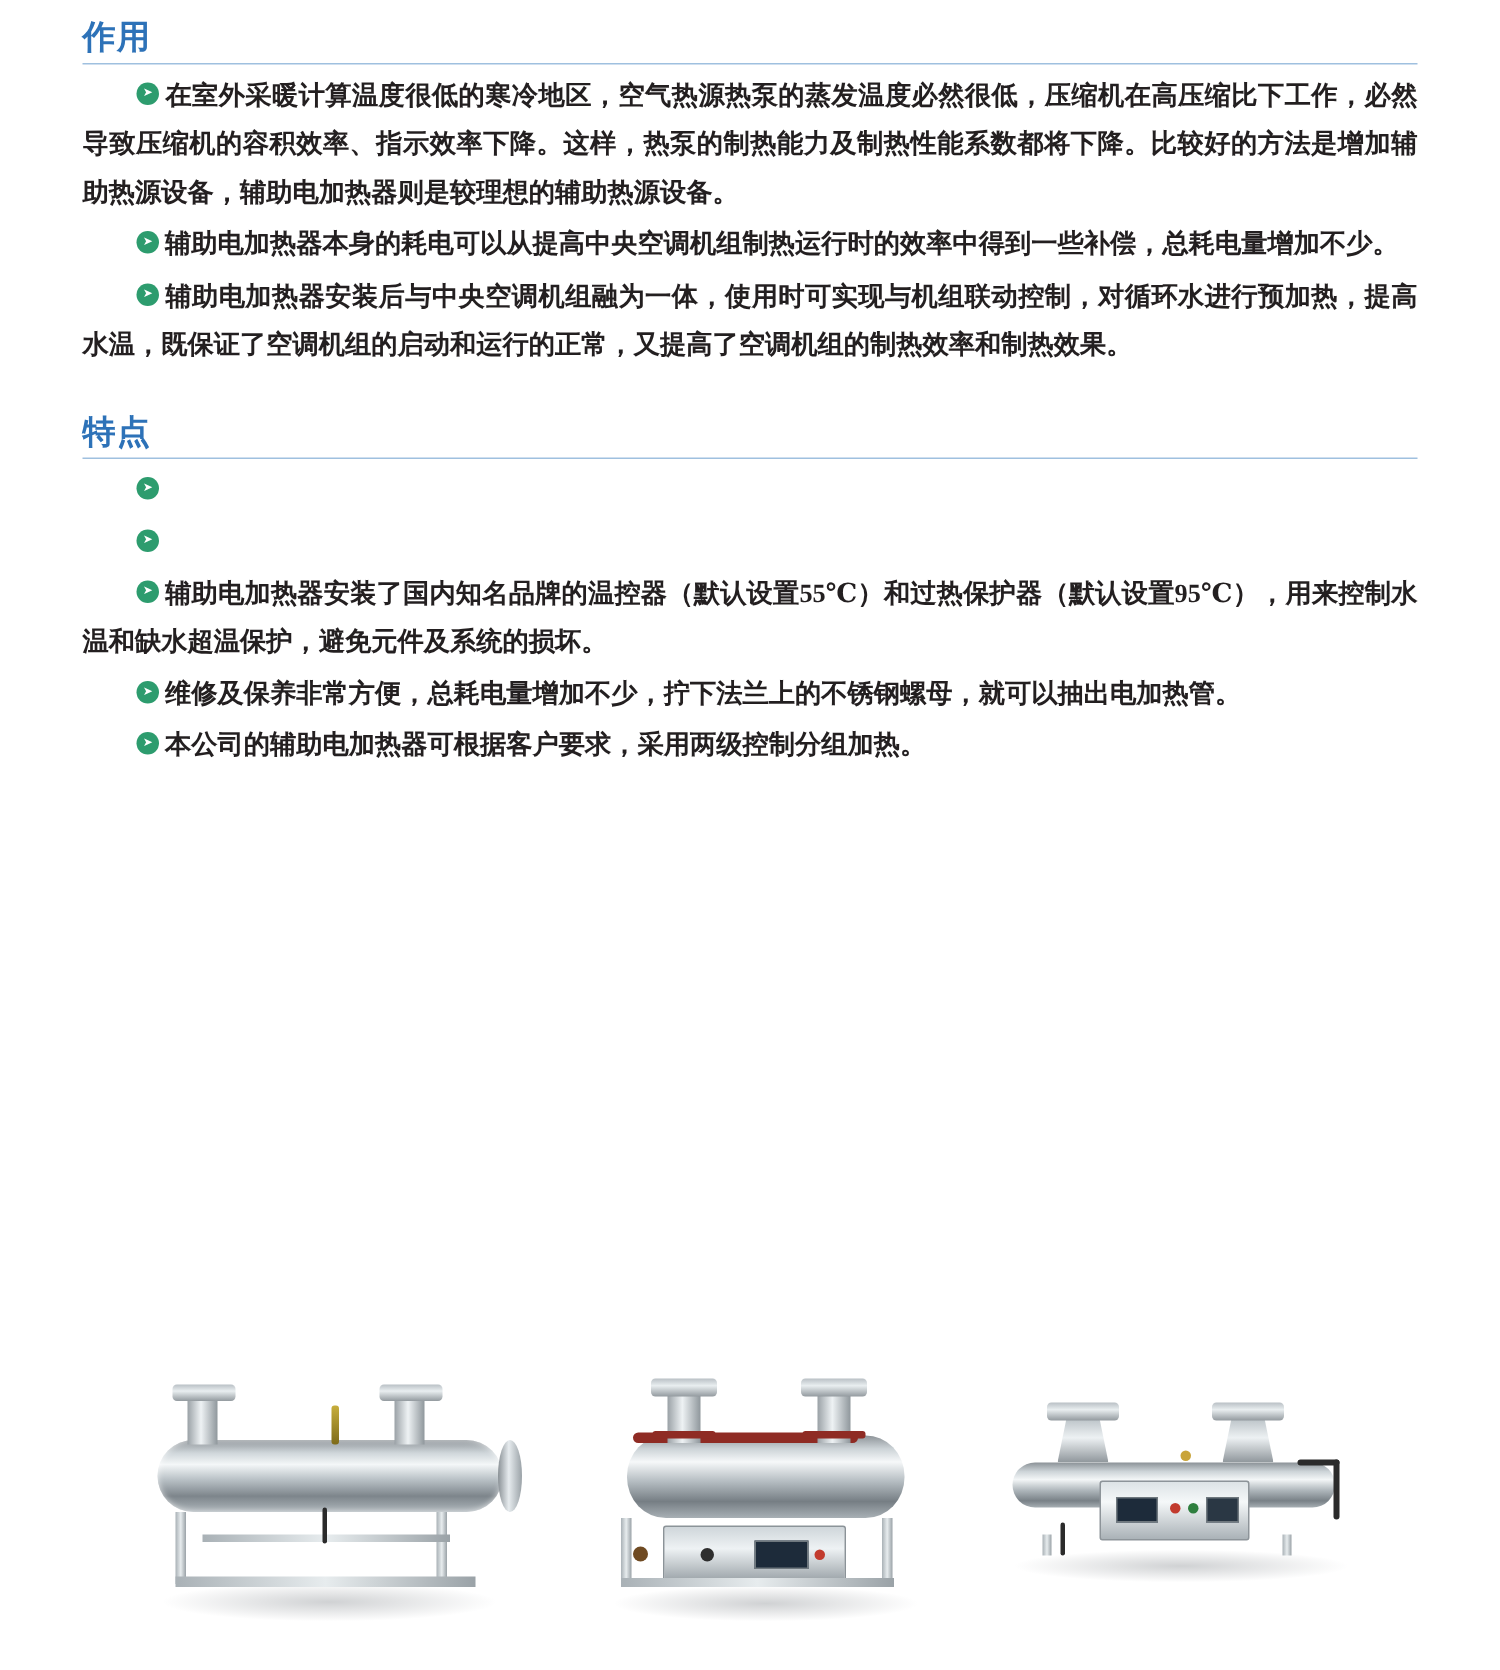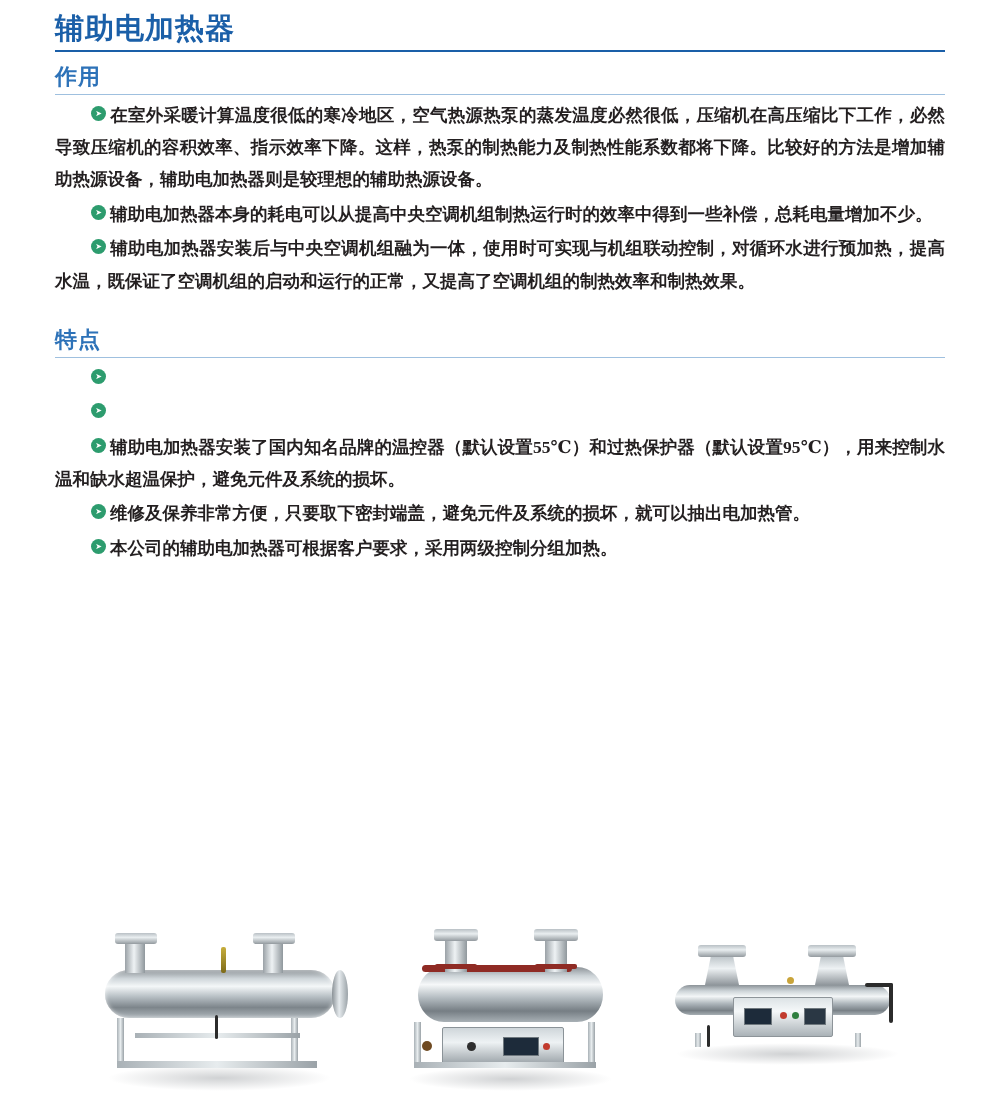--- a/index.html
+++ b/index.html
@@ -198,44 +198,40 @@
   .shadow {
     position: absolute;
     background: radial-gradient(ellipse at center, rgba(120,125,130,.35) 0%, rgba(255,255,255,0) 70%);
   }
 </style>
 </head>
 <body>
 
 <div class="page">
 
-  <div class="title-wrap">
-    <div class="doc-title">辅助电加热器</div>
-    <div class="title-rule"></div>
-  </div>
 
   <div class="section">
     <div class="section-head">作用</div>
     <div class="section-rule"></div>
 
     <p class="para"><span class="bullet"></span><span>在室外采暖计算温度很低的寒冷地区，空气热源热泵的蒸发温度必然很低，压缩机在高压缩比下工作，必然导致压缩机的容积效率、指示效率下降。这样，热泵的制热能力及制热性能系数都将下降。比较好的方法是增加辅助热源设备，辅助电加热器则是较理想的辅助热源设备。</span></p>
     <p class="para"><span class="bullet"></span><span>辅助电加热器本身的耗电可以从提高中央空调机组制热运行时的效率中得到一些补偿，总耗电量增加不少。</span></p>
     <p class="para"><span class="bullet"></span><span>辅助电加热器安装后与中央空调机组融为一体，使用时可实现与机组联动控制，对循环水进行预加热，提高水温，既保证了空调机组的启动和运行的正常，又提高了空调机组的制热效率和制热效果。</span></p>
   </div>
 
   <div class="gap-before-features"></div>
 
   <div class="section">
     <div class="section-head">特点</div>
     <div class="section-rule"></div>
 
     <p class="para"><span class="bullet"></span></p>
     <p class="para"><span class="bullet"></span></p>
     <p class="para"><span class="bullet"></span><span>辅助电加热器安装了国内知名品牌的温控器（默认设置55℃）和过热保护器（默认设置95℃），用来控制水温和缺水超温保护，避免元件及系统的损坏。</span></p>
-    <p class="para"><span class="bullet"></span><span>维修及保养非常方便，只要取下密封端盖，避免元件及系统的损坏，就可以抽出电加热管。</span></p>
+    <p class="para"><span class="bullet"></span><span>维修及保养非常方便，总耗电量增加不少，拧下法兰上的不锈钢螺母，就可以抽出电加热管。</span></p>
     <p class="para"><span class="bullet"></span><span>本公司的辅助电加热器可根据客户要求，采用两级控制分组加热。</span></p>
   </div>
 
   <div class="images">
 
     <div class="photo p1">
       <div class="shadow" style="left:12px; top:150px; width:225px; height:26px;"></div>
       <div class="tank1"></div>
       <div class="tank1-cap"></div>
 

